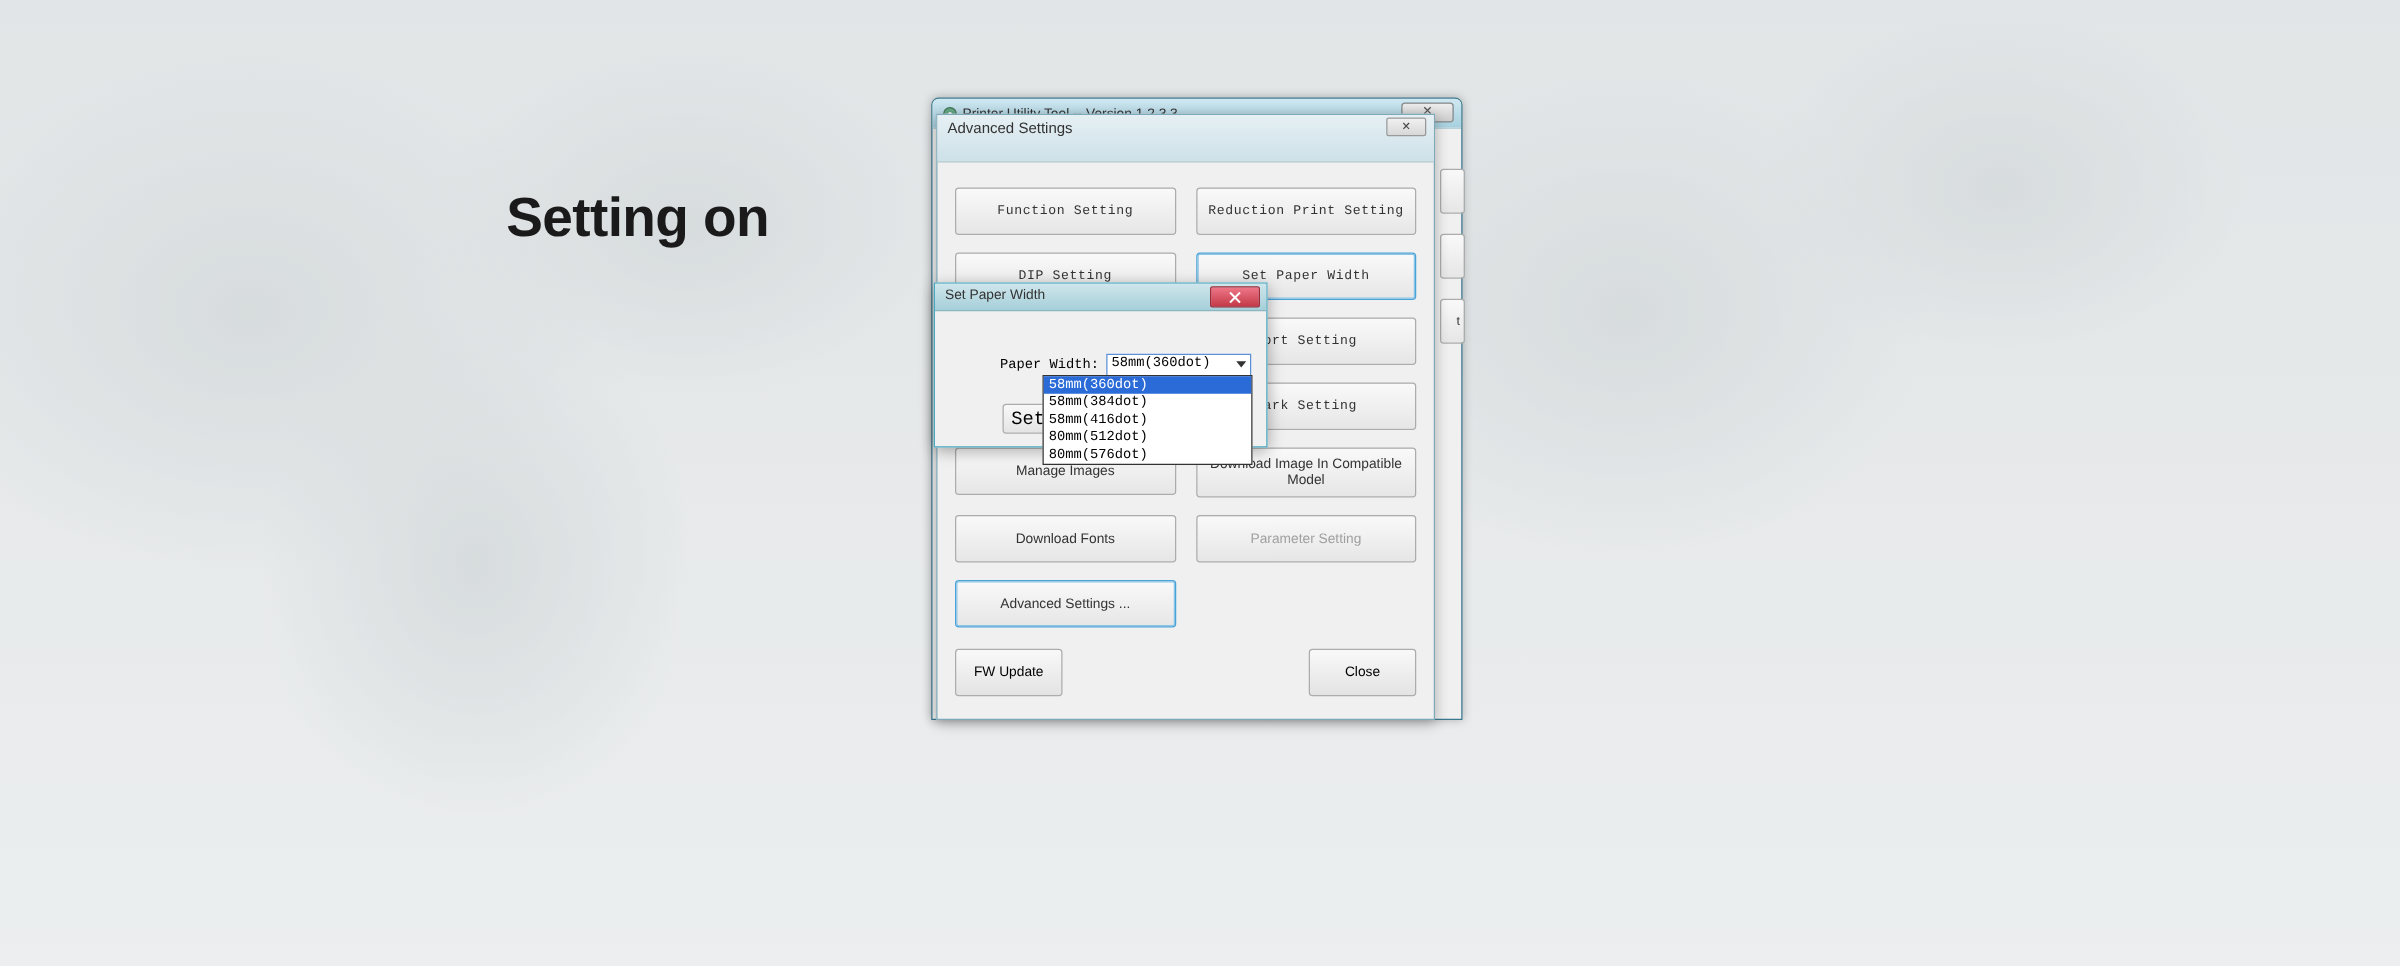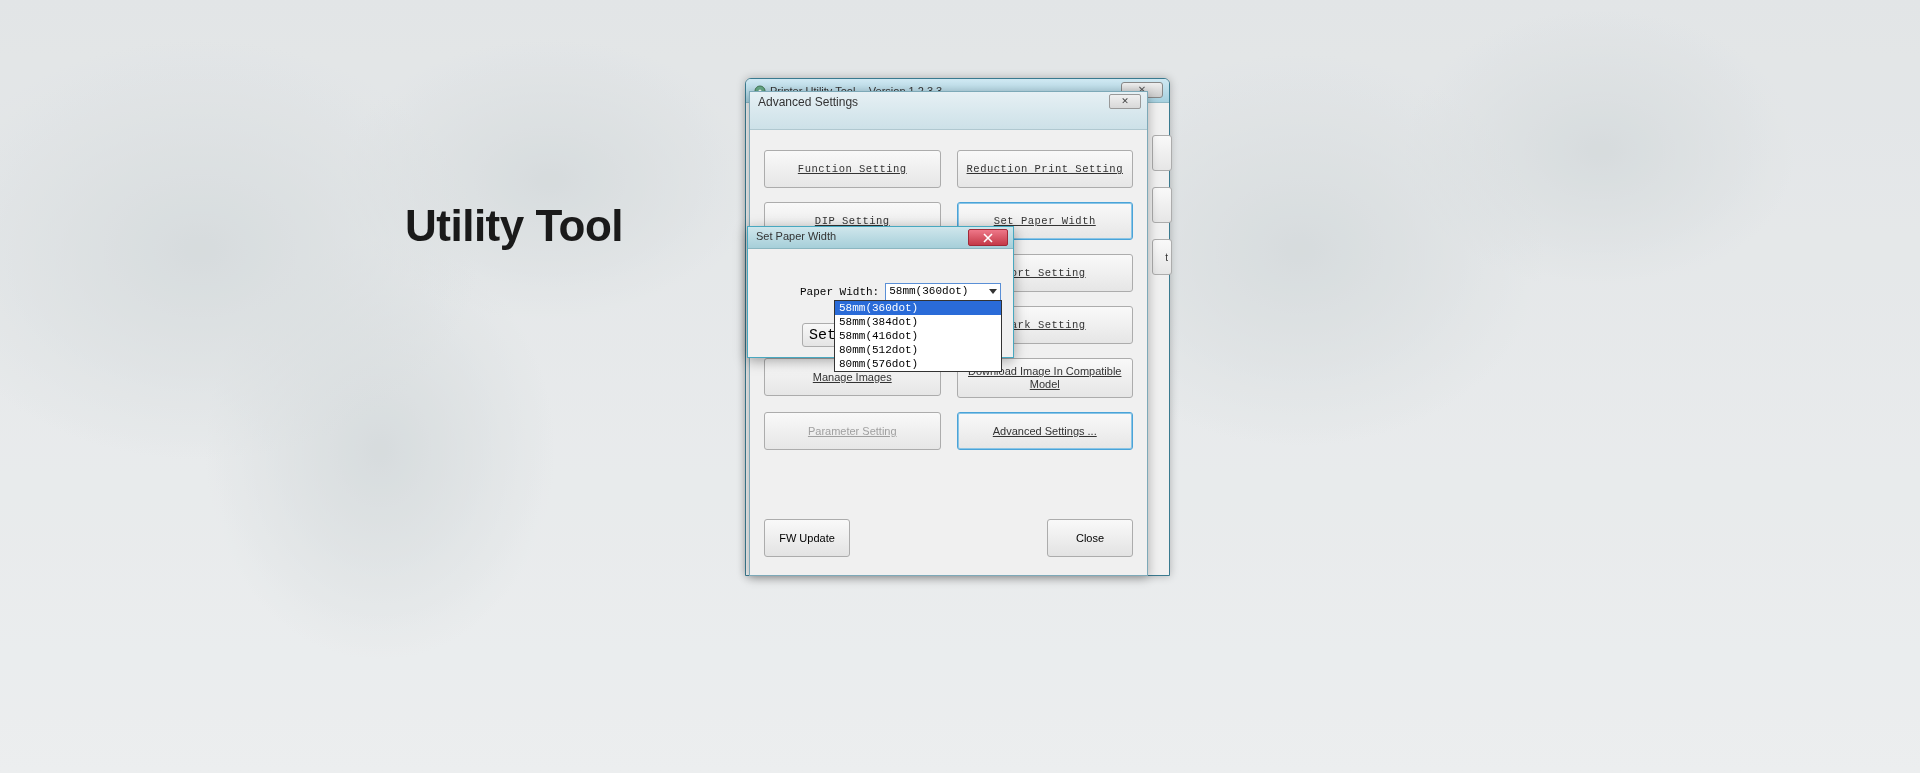--- a/index.html
+++ b/index.html
@@ -94,21 +94,20 @@
   height: 38px;
   background: linear-gradient(to bottom, #f9f9f9, #e6e6e6);
   border: 1px solid #acacac;
   border-radius: 3px;
   font-size: 11px;
   color: #333;
   display:flex; align-items:center; justify-content:center;
   text-align:center;
   padding: 0 4px;
   cursor: pointer;
-  text-decoration: underline;
 }
 .btn.mono { font-family: "Courier New", monospace; letter-spacing: 0.5px; font-size: 10.5px; }
 .btn.selected { border: 1px solid #4aa3d8; box-shadow: inset 0 0 0 1px #89c5e6; }
 .btn.disabled { color: #a0a0a0; }
 .btn.multi { line-height: 1.15; height: 40px; }
 .adv-footer {
   position: absolute; left:0; right:0; bottom: 0;
   padding: 16px 14px 18px;
   display:flex; justify-content: space-between;
 }
@@ -192,22 +191,21 @@
 }
 .dd-item { padding: 0 4px; height: 14px; line-height:14px; white-space:nowrap; }
 .dd-item.sel { background: #2a6bd8; color: #fff; }
 </style>
 </head>
 <body>
 
 <div class="bg-map"></div>
 
 <div class="headline">
-  <br>
-  <span>Utility Tool</span>
+  <span>Setting on</span><br>
 </div>
 
 <div class="win-main">
   <div class="win-main-title">
     <span class="gear-icon">
       <svg viewBox="0 0 12 12">
           <circle cx="6" cy="6" r="5" fill="#6a8" stroke="#475" stroke-width="1"></circle>
           <circle cx="6" cy="6" r="1.5" fill="#fff"></circle>
         </svg>
     </span>
@@ -250,20 +248,23 @@
     <div class="btn mono" style="visibility:hidden"></div>
     <div class="btn mono">
         <span>Mark Setting</span>
       </div>
     <div class="btn">
         <span>Manage Images</span>
       </div>
     <div class="btn multi">
         <span>Download Image In Compatible Model</span>
       </div>
+    <div class="btn">
+        <span>Download Fonts</span>
+      </div>
     <div class="btn disabled">
         <span>Parameter Setting</span>
       </div>
     <div class="btn selected">
         <span>Advanced Settings ...</span>
       </div>
   </div>
 
   <div class="adv-footer">
     <div class="fbtn">

